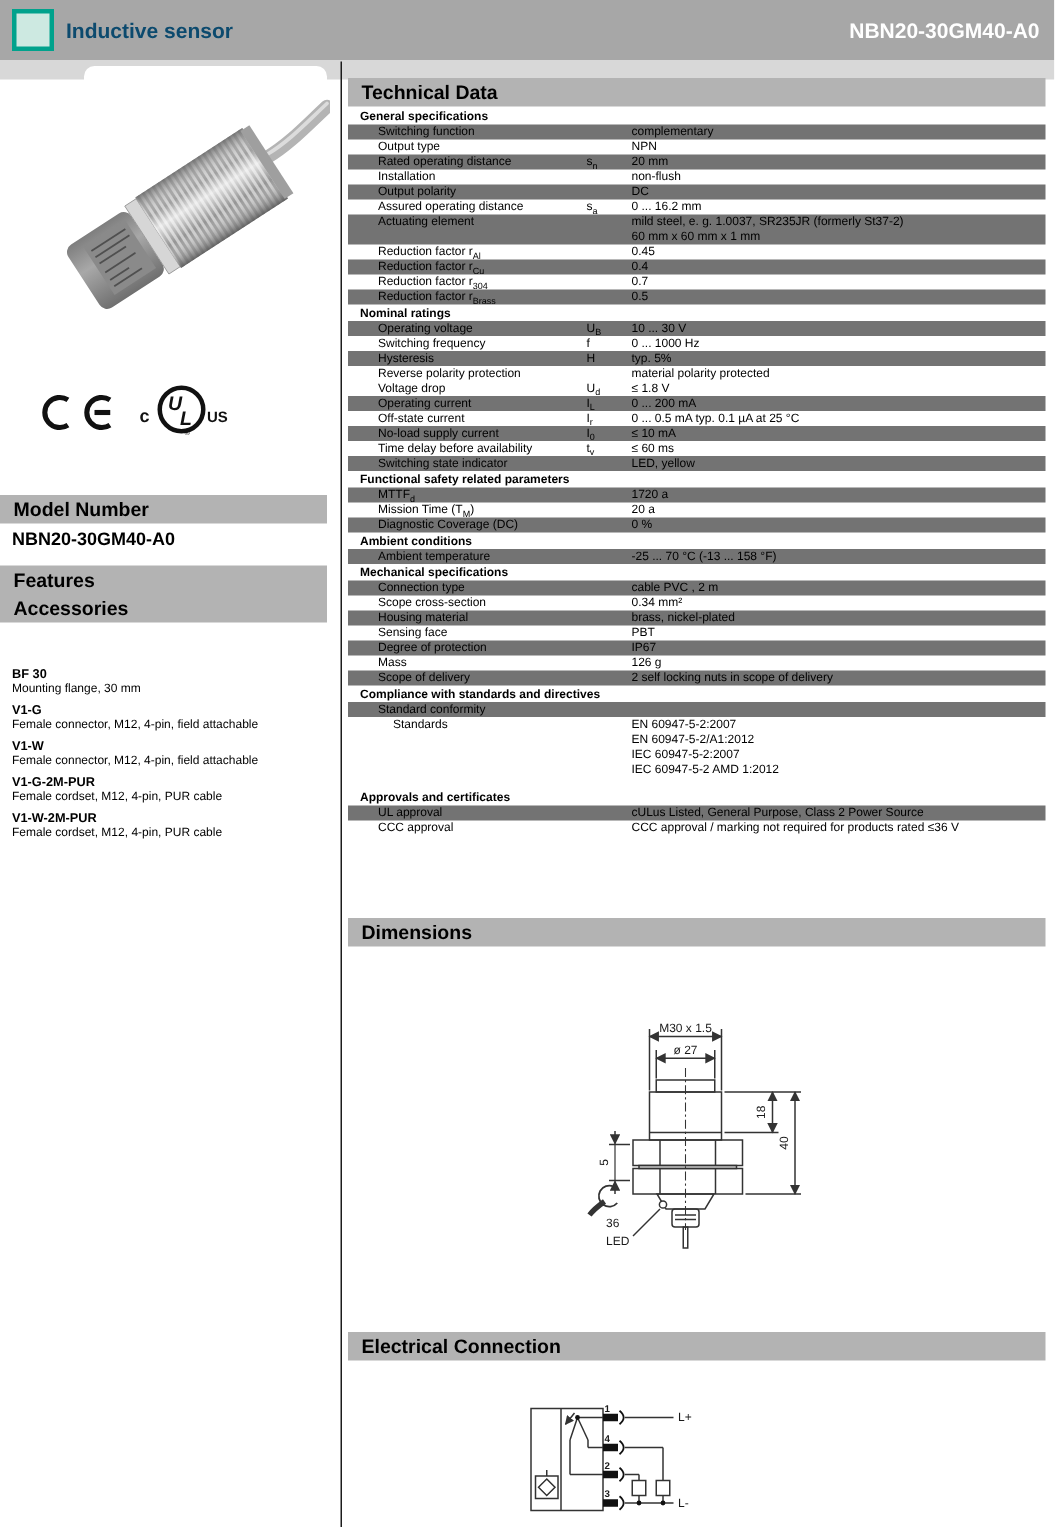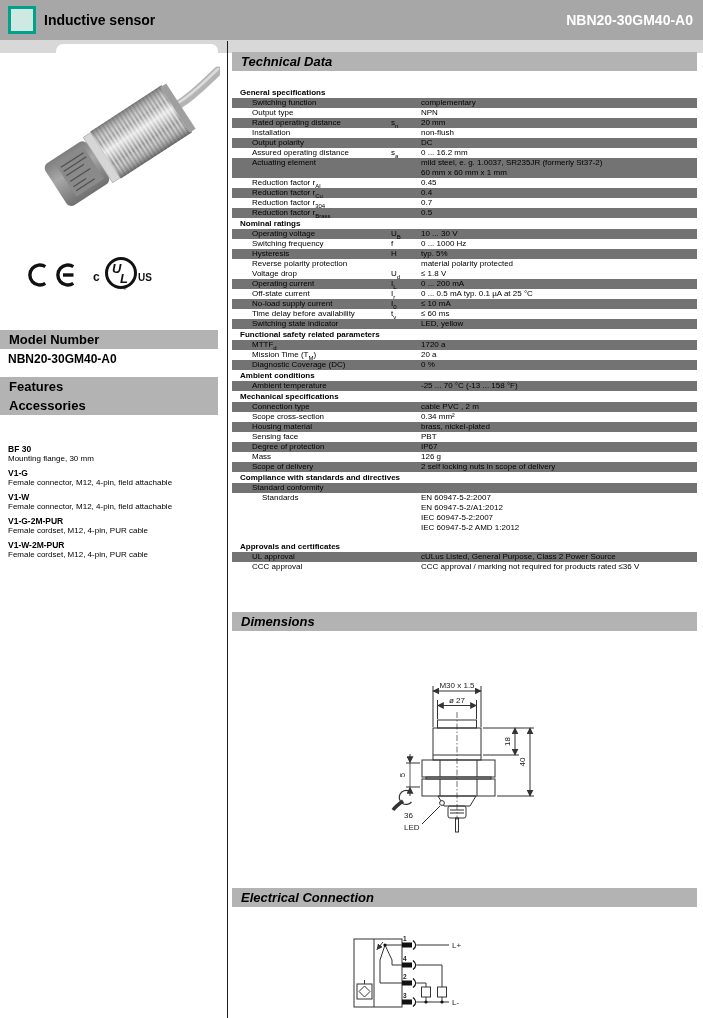--- a/index.html
+++ b/index.html
@@ -2,41 +2,41 @@
 <html><head>
 <meta charset="utf-8">
 <style>
   html,body{margin:0;padding:0;background:#fff;}
   #page{position:relative;width:703px;height:1018px;background:#fff;overflow:hidden;
         font-family:"Liberation Sans","DejaVu Sans",sans-serif;color:#000;}
   .abs{position:absolute;}
   
   #hdr{left:0;top:0;width:703px;height:40px;background:#a7a7a7;}
   #hdr .brand{position:absolute;left:8px;top:6px;width:22px;height:22px;background:#cde9e1;border:3px solid #00a28c;}
-  #hdr .ttl{position:absolute;left:44px;top:0;height:54px;line-height:40px;font-size:14px;font-weight:bold;color:#000000;}
+  #hdr .ttl{position:absolute;left:44px;top:0;height:54px;line-height:40px;font-size:14px;font-weight:bold;color:#0c4a6e;}
   #hdr .mdl{position:absolute;right:10px;top:0;height:40px;line-height:40px;font-size:14px;font-weight:bold;color:#fff;}
   #strip{left:0;top:40px;width:703px;height:13px;background:#d8d8d8;}
   #notch{left:56px;top:44px;width:162px;height:10px;background:#fff;border-radius:7px 7px 0 0;}
   #vline{left:227px;top:41px;width:1px;height:977px;background:#1c1c1c;}
   
   .bar{background:#b3b3b3;font-weight:bold;font-size:13px;height:19px;line-height:19px;padding-left:9px;}
   .lbar{width:209px;}
   
   .modelval{font-weight:bold;font-size:12px;}
   .feat{font-weight:bold;font-size:10px;display:flex;}
   .feat .bu{width:18px;text-align:center;}
   .acc-name{font-weight:bold;font-size:8.5px;line-height:10px;}
   .acc-desc{font-size:8px;line-height:10px;}
   .acc-item{margin-bottom:4px;}
   
   #rcol{left:232px;top:0;width:465px;}
   .rblock{position:absolute;left:0;width:465px;}
-  .rblock .bar{width:456px;font-style:italic;}
+  .rblock .bar{width:456px;}
   
-  #ttable{margin-top:16px;font-size:8px;}
+  #ttable{margin-top:1px;font-size:8px;}
   .td-sec{font-weight:bold;height:11px;line-height:11px;padding-left:8px;}
   .td-row{display:flex;align-items:flex-start;line-height:10px;min-height:10px;}
   .td-row.shade{background:#737373;}
   .td-label{flex:0 0 139px;margin-left:20px;}
   .td-row.ind2 .td-label{margin-left:30px;flex-basis:129px;}
   .td-sym{flex:0 0 30px;}
   .td-value{flex:1;}
   .td-value div{line-height:10px;}
   .td-gap{height:8px;}
   sub{font-size:6px;line-height:0;}

